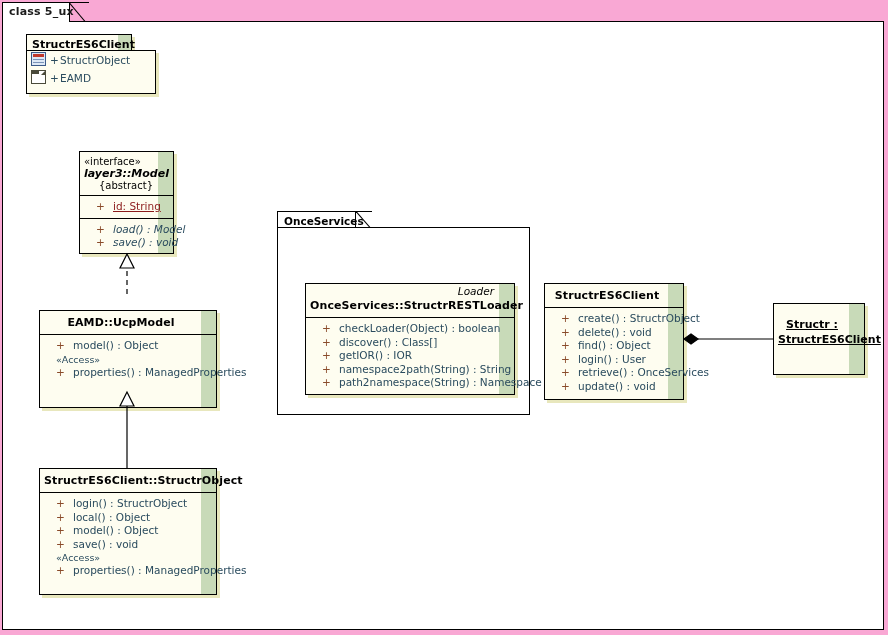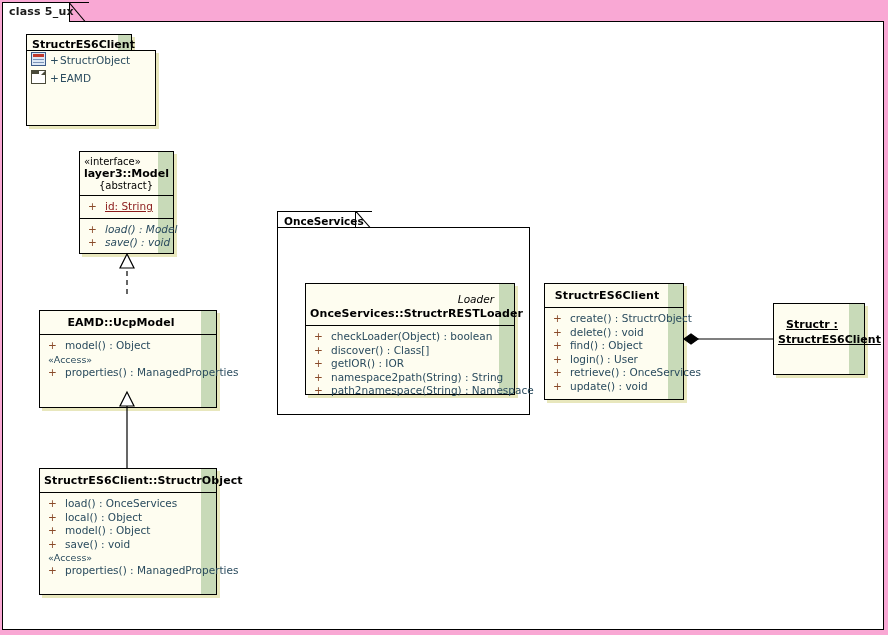--- a/index.html
+++ b/index.html
@@ -108,21 +108,21 @@
     letter-spacing: 0.1px;
   }
   .uml-sep {
     position: relative;
     height: 0;
     border-top: 1px solid #000000;
     margin: 0;
   }
   .uml-section {
     position: relative;
-    padding: 4px 2px 4px 2px;
+    padding: 4px 2px 4px 10px;
   }
   .member {
     position: relative;
     font-size: 10.5px;
     color: #2a4b5e;
     line-height: 13.5px;
     white-space: nowrap;
     padding-left: 6px;
   }
   .member .vis {
@@ -152,39 +152,40 @@
     font-size: 10px;
     color: #000000;
     padding: 4px 18px 0 4px;
     white-space: nowrap;
   }
   .iface-name {
     position: relative;
     text-align: center;
     font-size: 11px;
     font-weight: bold;
+    font-style: italic;
     color: #000000;
     padding: 0 6px 0 4px;
     white-space: nowrap;
   }
   .iface-abstract {
     position: relative;
     text-align: right;
     font-size: 10px;
     color: #000000;
     padding: 0 20px 4px 4px;
     white-space: nowrap;
   }
   .cls-stereo-right {
     position: relative;
     text-align: right;
     font-size: 10.5px;
     font-style: italic;
     color: #000000;
-    padding: 9px 20px 0 4px;
+    padding: 1px 20px 0 4px;
     white-space: nowrap;
   }
   .obj-name {
     position: relative;
     text-align: center;
     font-size: 11px;
     font-weight: bold;
     color: #000000;
     text-decoration: underline;
     white-space: nowrap;
@@ -221,21 +222,21 @@
     font-size: 11px;
     font-weight: bold;
     color: #000000;
     white-space: nowrap;
   }
   .pkg-body {
     position: absolute;
     left: 0;
     top: 16px;
     width: 130px;
-    height: 76px;
+    height: 44px;
     box-sizing: border-box;
     border: 1px solid #000000;
     background: #fefdf0;
     box-shadow: 3px 3px 0 0 #e8e7bd;
   }
   .pkg-row {
     position: relative;
     height: 18px;
     line-height: 18px;
     font-size: 10.5px;
@@ -407,21 +408,21 @@
       </div>
     </div>
   </div>
 
   <div class="uml" style="left:39px; top:468px; width:178px; height:127px;">
     <div class="greenbar"></div>
     <div class="uml-title">StructrES6Client::StructrObject</div>
     <div class="uml-sep"></div>
     <div class="uml-section">
       <div class="member">
-        <span class="vis">+</span><span>load() : OnceServices</span>
+        <span class="vis">+</span><span>login() : StructrObject</span>
       </div>
       <div class="member">
         <span class="vis">+</span><span>local() : Object</span>
       </div>
       <div class="member">
         <span class="vis">+</span><span>model() : Object</span>
       </div>
       <div class="member">
         <span class="vis">+</span><span>save() : void</span>
       </div>

